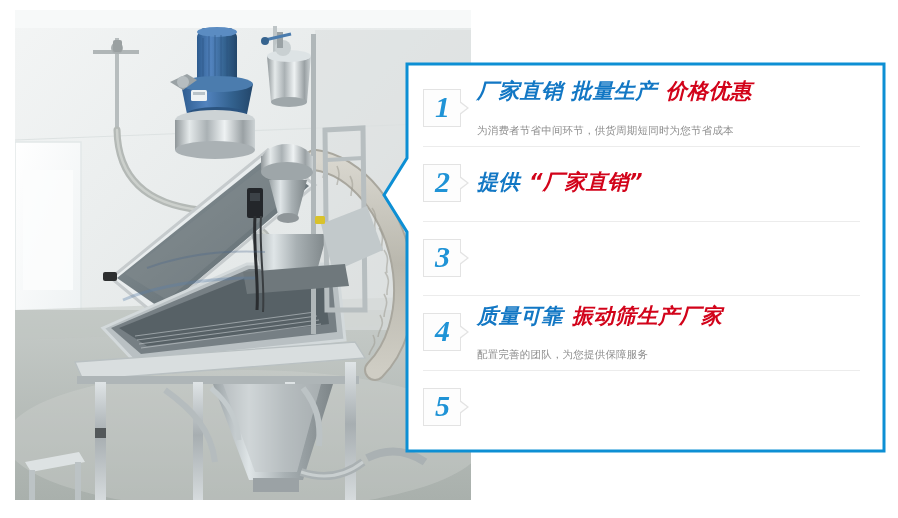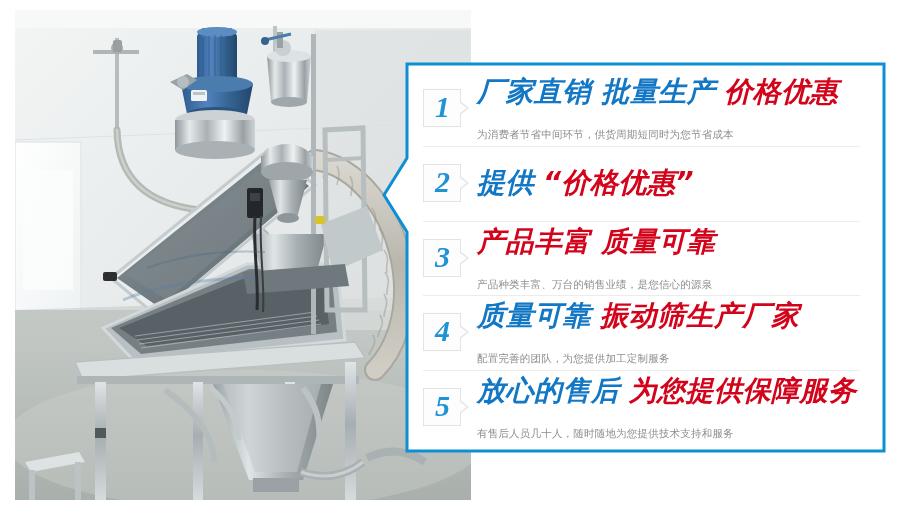--- a/index.html
+++ b/index.html
@@ -117,21 +117,21 @@
   }
 
   .feature-text {
     flex: 1 1 auto;
     min-width: 0;
   }
   .feature-title {
     font-family: "DejaVu Sans", "Liberation Sans", sans-serif;
     font-weight: bold;
     font-style: italic;
-    font-size: 28px;
+    font-size: 21px;
     line-height: 1.18;
     white-space: nowrap;
     letter-spacing: 0.5px;
   }
   .feature-title .blue { color: #1277c4; }
   .feature-title .red  { color: #d2031a; }
   .feature-title .gap  { display: inline-block; width: 9px; }
 
   .feature-sub {
     margin-top: 20px;
@@ -383,58 +383,46 @@
       </div>
     </div>
 
     <div class="feature-row">
       <div class="num-badge">
         <span class="num">2</span>
         <span class="tab"></span>
       </div>
       <div class="feature-text">
         <div class="feature-title">
-          <span class="blue">提供</span><span class="gap"></span><span class="red">“价格优惠”</span>
+          <span class="blue">提供</span><span class="gap"></span><span class="red">“厂家直销”</span>
         </div>
       </div>
     </div>
 
     <div class="feature-row">
       <div class="num-badge">
         <span class="num">3</span>
         <span class="tab"></span>
       </div>
-      <div class="feature-text">
-        <div class="feature-title">
-          <span class="blue"></span><span class="red">产品丰富 质量可靠</span>
-        </div>
-        <div class="feature-sub">产品种类丰富、万台的销售业绩，是您信心的源泉</div>
-      </div>
     </div>
 
     <div class="feature-row">
       <div class="num-badge">
         <span class="num">4</span>
         <span class="tab"></span>
       </div>
       <div class="feature-text">
         <div class="feature-title">
           <span class="blue">质量可靠</span><span class="gap"></span><span class="red">振动筛生产厂家</span>
         </div>
-        <div class="feature-sub">配置完善的团队，为您提供加工定制服务</div>
+        <div class="feature-sub">配置完善的团队，为您提供保障服务</div>
       </div>
     </div>
 
     <div class="feature-row">
       <div class="num-badge">
         <span class="num">5</span>
         <span class="tab"></span>
       </div>
-      <div class="feature-text">
-        <div class="feature-title">
-          <span class="blue">放心的售后</span><span class="gap"></span><span class="red">为您提供保障服务</span>
-        </div>
-        <div class="feature-sub">有售后人员几十人，随时随地为您提供技术支持和服务</div>
-      </div>
     </div>
 
   </div>
 </div>
 
 </body></html>

